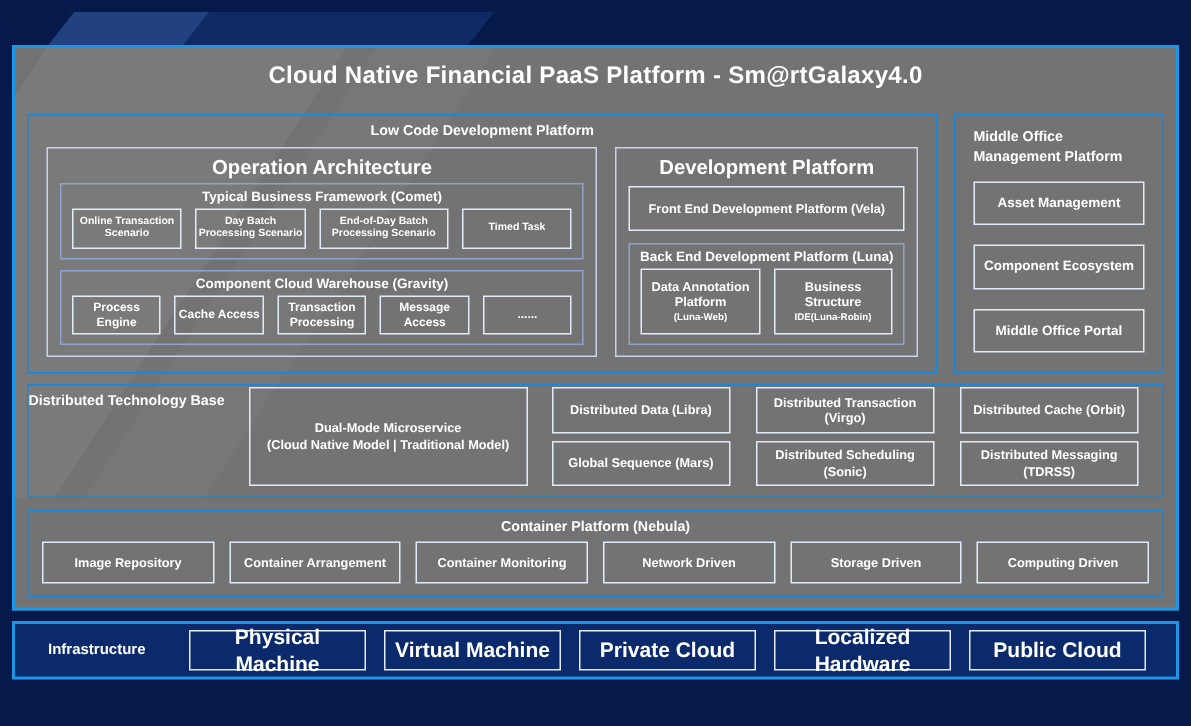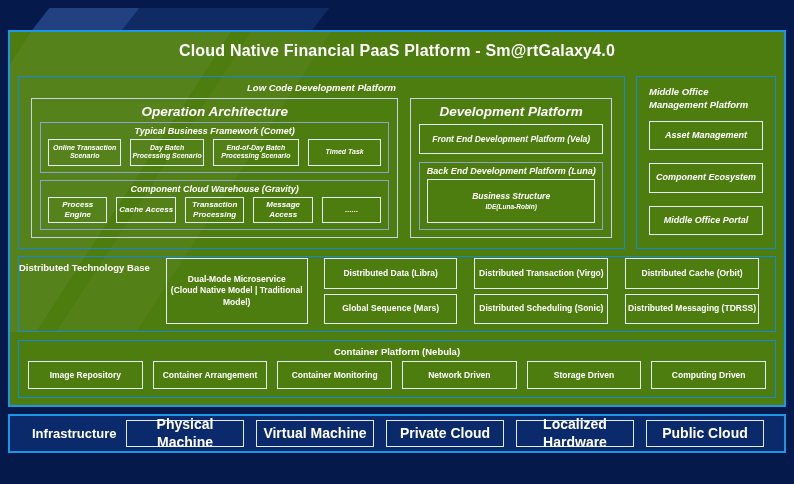--- a/index.html
+++ b/index.html
@@ -20,21 +20,21 @@
     transform: skewX(-38deg); pointer-events: none;
   }
   .top-streak-1 { left: 40px; width: 90px; background: rgba(70,115,195,0.45); }
   .top-streak-2 { left: 130px; width: 190px; background: rgba(60,105,185,0.22); }
 
   
   .main-panel {
     position: absolute; left: 8px; top: 30px;
     width: 778px; height: 377px;
     border: 2px solid #1e96e6;
-    background: #4d7c0f;
+    background: #737373;
     overflow: hidden;
   }
   .panel-streak-1, .panel-streak-2 {
     position: absolute; top: -20px; height: 320px;
     transform: skewX(-33deg); pointer-events: none; z-index: 0;
   }
   .panel-streak-1 { left: -70px; width: 200px; background: rgba(255,255,255,0.05); }
   .panel-streak-2 { left: 150px; width: 80px; background: rgba(255,255,255,0.035); }
 
   .panel-content { position: relative; z-index: 1; height: 100%; display: flex; flex-direction: column; padding: 0 8px; }
@@ -50,21 +50,21 @@
   .group-box { border: 1px solid #8fa3cc; }
   .leaf {
     border: 1px solid #e3ebfa;
     display: flex; flex-direction: column;
     align-items: center; justify-content: center;
     text-align: center; line-height: 1.25;
   }
   .section-label { text-align: center; font-size: 9.5px; padding: 5px 0 3px; }
 
   
-  .row1 { display: flex; gap: 11px; height: 173px; font-style: italic; }
+  .row1 { display: flex; gap: 11px; height: 173px; }
 
   .low-code { flex: 1; display: flex; flex-direction: column; }
   .low-code-cols { flex: 1; display: flex; gap: 12px; padding: 2px 12px 10px; }
 
   .arch-box { display: flex; flex-direction: column; }
   .arch-title { text-align: center; font-size: 13.5px; padding: 5px 0 3px; }
   .op-arch { flex: 1.83; }
   .dev-plat { flex: 1; }
 
   .group { margin: 0 8px 7px; display: flex; flex-direction: column; flex: 1; }
@@ -79,40 +79,40 @@
 
   .vela-leaf { height: 30px; margin: 2px 8px 8px; font-size: 8.5px; }
 
   .middle-office { width: 140px; display: flex; flex-direction: column; padding: 9px 12px 0; }
   .mo-header { font-size: 9.5px; line-height: 1.35; margin-bottom: 9px; }
   .mo-leaf { height: 44px; margin-bottom: 13px; font-size: 9px; }
 
   
   .distributed { margin-top: 7px; height: 76px; display: flex; flex-direction: row; }
   .dist-content { flex: 1; display: flex; gap: 16px; padding: 1px 16px 7px; }
-  .dual-leaf { width: 142px; font-size: 8.5px; line-height: 1.35; padding: 0 4px; }
+  .dual-leaf { width: 186px; font-size: 8.5px; line-height: 1.35; padding: 0 4px; }
   .dual-leaf .sub { font-size: 8.5px; margin-top: 0; }
   .dist-grid { flex: 1; display: grid; grid-template-columns: repeat(3, 1fr); gap: 5px 17px; }
   .dist-grid .leaf { font-size: 8.5px; }
 
   
   .containers { margin-top: 8px; height: 58px; display: flex; flex-direction: column; }
   .cont-row { flex: 1; display: flex; gap: 10px; padding: 1px 9px 8px; }
   .cont-row .leaf { flex: 1; font-size: 8.5px; }
 
   
   .infra {
     position: absolute; left: 8px; top: 414px;
     width: 778px; height: 39px;
     border: 2px solid #1e96e6;
     background: #0a2a6b;
     display: flex; align-items: center;
     padding: 0 20px 0 22px; gap: 12px;
   }
-  .infra-label { font-size: 13px; flex: none; width: 82px; }
+  .infra-label { font-size: 10px; flex: none; width: 82px; }
   .infra .leaf { flex: 1; height: 27px; font-size: 14px; }
 </style>
 </head>
 <body>
 
 <div class="top-streak-1"></div>
 <div class="top-streak-2"></div>
 
 <div class="main-panel">
   <div class="panel-streak-1"></div>
@@ -153,20 +153,24 @@
           </div>
 
           <div class="arch-box white-box dev-plat">
             <div class="arch-title">Development Platform</div>
 
             <div class="leaf vela-leaf">Front End Development Platform (Vela)</div>
 
             <div class="group group-box">
               <div class="group-label">Back End Development Platform (Luna)</div>
               <div class="group-row">
+                <div class="leaf leaf-m">
+                  <span>Data Annotation Platform</span>
+                  <span class="sub">(Luna-Web)</span>
+                </div>
                 <div class="leaf leaf-m">
                   <span>Business Structure</span>
                   <span class="sub">IDE(Luna-Robin)</span>
                 </div>
               </div>
             </div>
           </div>
 
         </div>
       </div>

